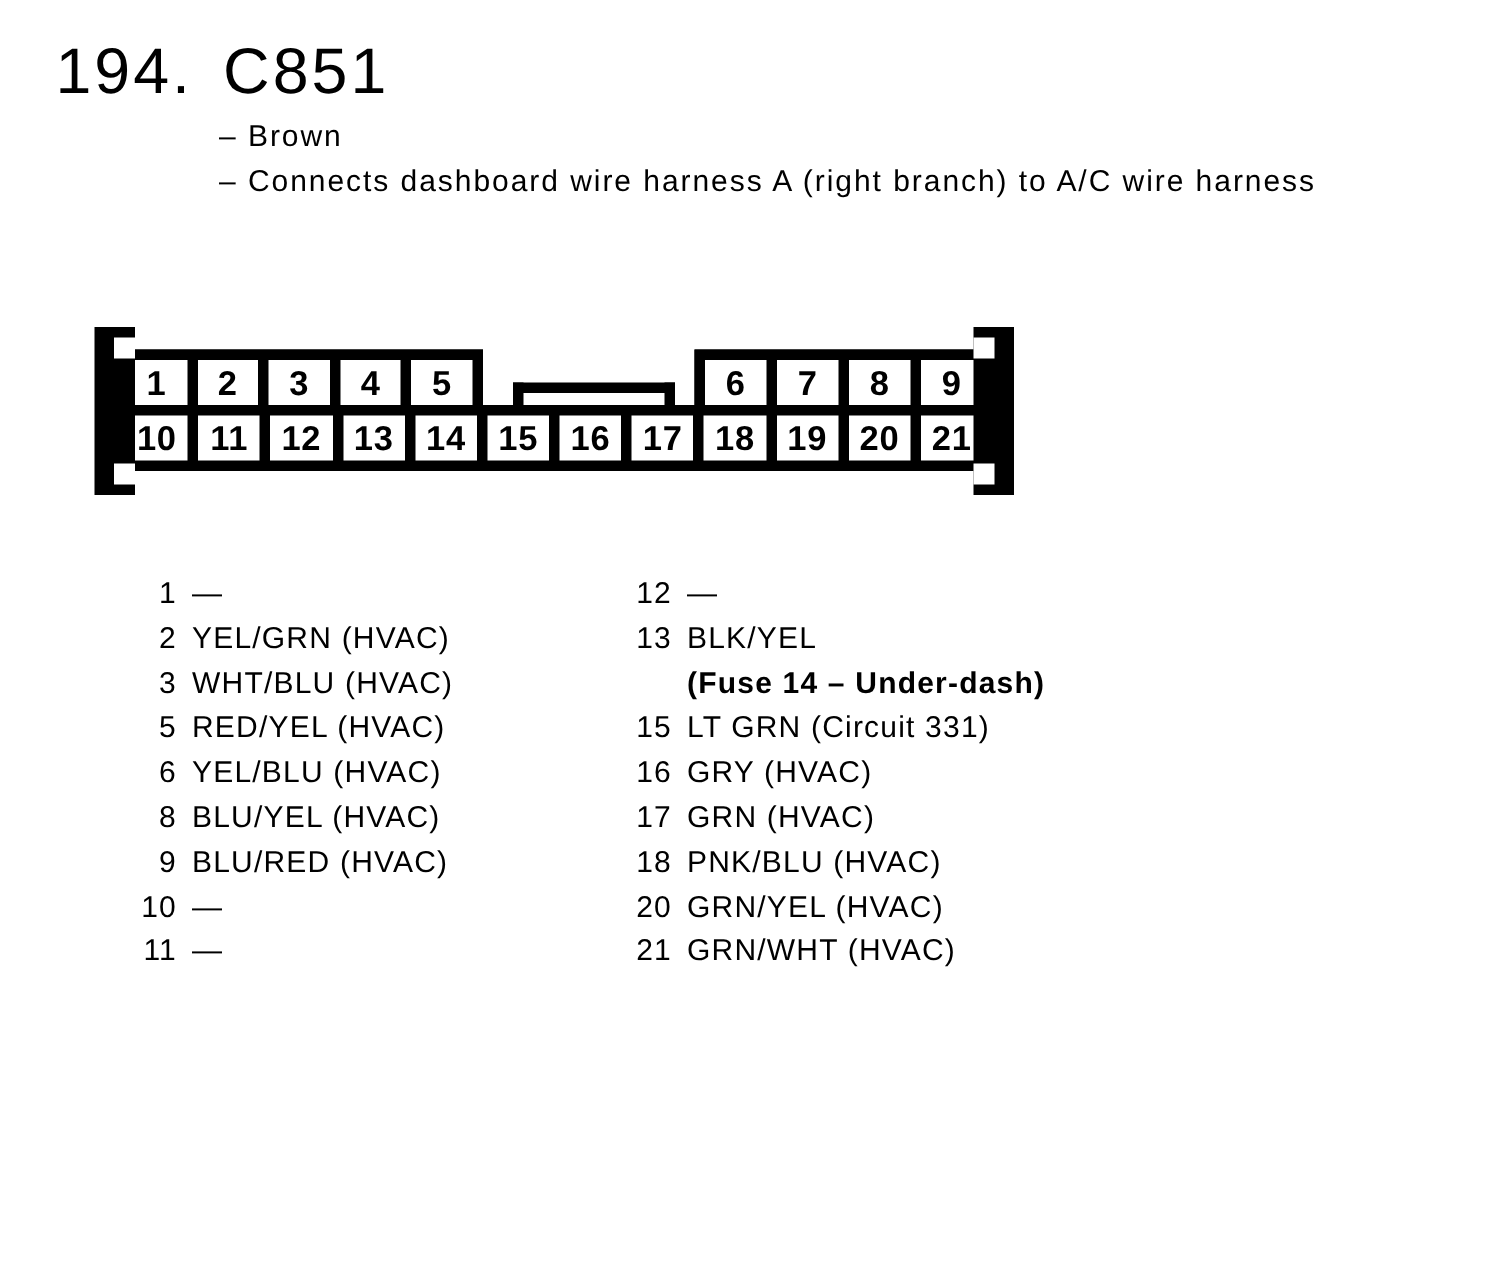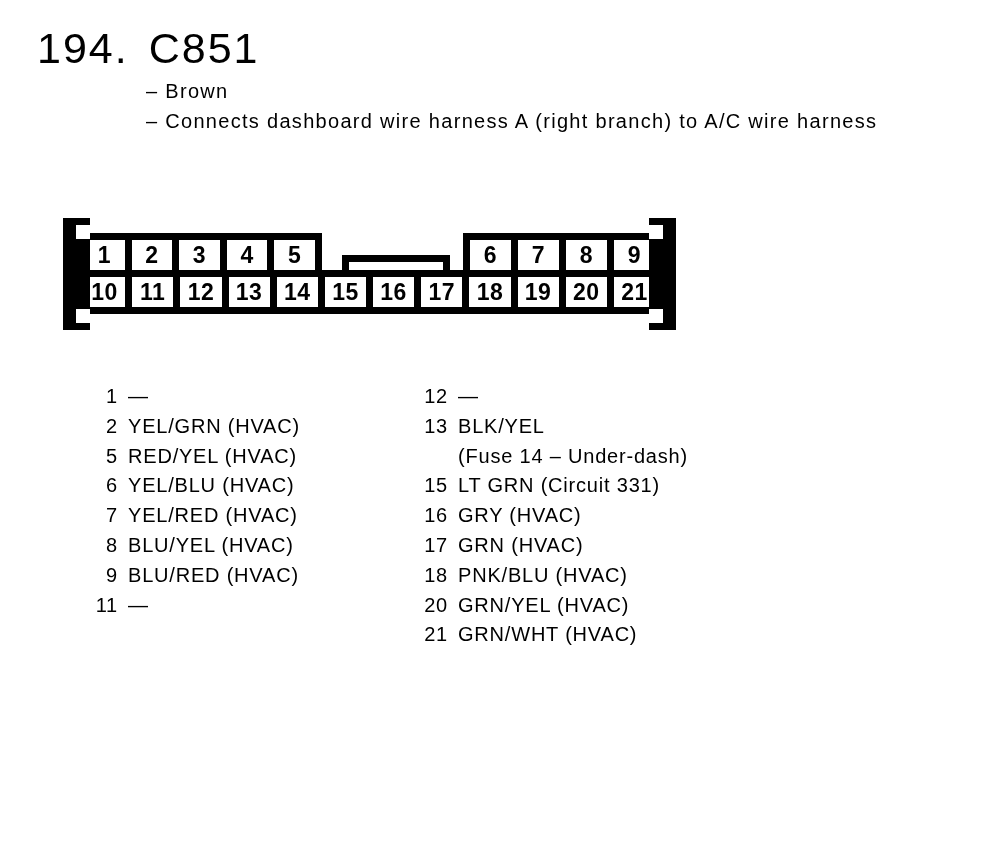--- a/index.html
+++ b/index.html
@@ -59,21 +59,21 @@
   
   .pin-col {
     position:absolute; top:382px;
     font-size:20px; line-height:29.8px; letter-spacing:0.8px;
     white-space:nowrap;
   }
   .pin-col.left-col  { left:92px; }
   .pin-col.right-col { left:422px; }
   .pin-num  { display:inline-block; width:26px; text-align:right; }
   .pin-desc { margin-left:10px; }
-  .pin-desc2 { display:block; margin-left:36px; }
+  .pin-desc2 { display:block; margin-left:36px;font-weight:bold; }
 </style>
 </head>
 <body>
 
 <div class="title">
   <span class="t-num">194.</span><span class="t-code">C851</span>
 </div>
 
 <div class="notes">
   <div class="note">– Brown</div>
@@ -119,25 +119,26 @@
     <div class="cell">18</div>
     <div class="cell">19</div>
     <div class="cell">20</div>
     <div class="cell">21</div>
   </div>
 </div>
 
 <div class="pin-col left-col">
   <div class="pin-row"><span class="pin-num">1</span><span class="pin-desc">—</span></div>
   <div class="pin-row"><span class="pin-num">2</span><span class="pin-desc">YEL/GRN (HVAC)</span></div>
+  <div class="pin-row"><span class="pin-num">3</span><span class="pin-desc">WHT/BLU (HVAC)</span></div>
   <div class="pin-row"><span class="pin-num">5</span><span class="pin-desc">RED/YEL (HVAC)</span></div>
   <div class="pin-row"><span class="pin-num">6</span><span class="pin-desc">YEL/BLU (HVAC)</span></div>
-  <div class="pin-row"><span class="pin-num">7</span><span class="pin-desc">YEL/RED (HVAC)</span></div>
   <div class="pin-row"><span class="pin-num">8</span><span class="pin-desc">BLU/YEL (HVAC)</span></div>
   <div class="pin-row"><span class="pin-num">9</span><span class="pin-desc">BLU/RED (HVAC)</span></div>
+  <div class="pin-row"><span class="pin-num">10</span><span class="pin-desc">—</span></div>
   <div class="pin-row"><span class="pin-num">11</span><span class="pin-desc">—</span></div>
 </div>
 
 <div class="pin-col right-col">
   <div class="pin-row"><span class="pin-num">12</span><span class="pin-desc">—</span></div>
   <div class="pin-row"><span class="pin-num">13</span><span class="pin-desc">BLK/YEL</span><span class="pin-desc2">(Fuse 14 – Under-dash)</span></div>
   <div class="pin-row"><span class="pin-num">15</span><span class="pin-desc">LT GRN (Circuit 331)</span></div>
   <div class="pin-row"><span class="pin-num">16</span><span class="pin-desc">GRY (HVAC)</span></div>
   <div class="pin-row"><span class="pin-num">17</span><span class="pin-desc">GRN (HVAC)</span></div>
   <div class="pin-row"><span class="pin-num">18</span><span class="pin-desc">PNK/BLU (HVAC)</span></div>

